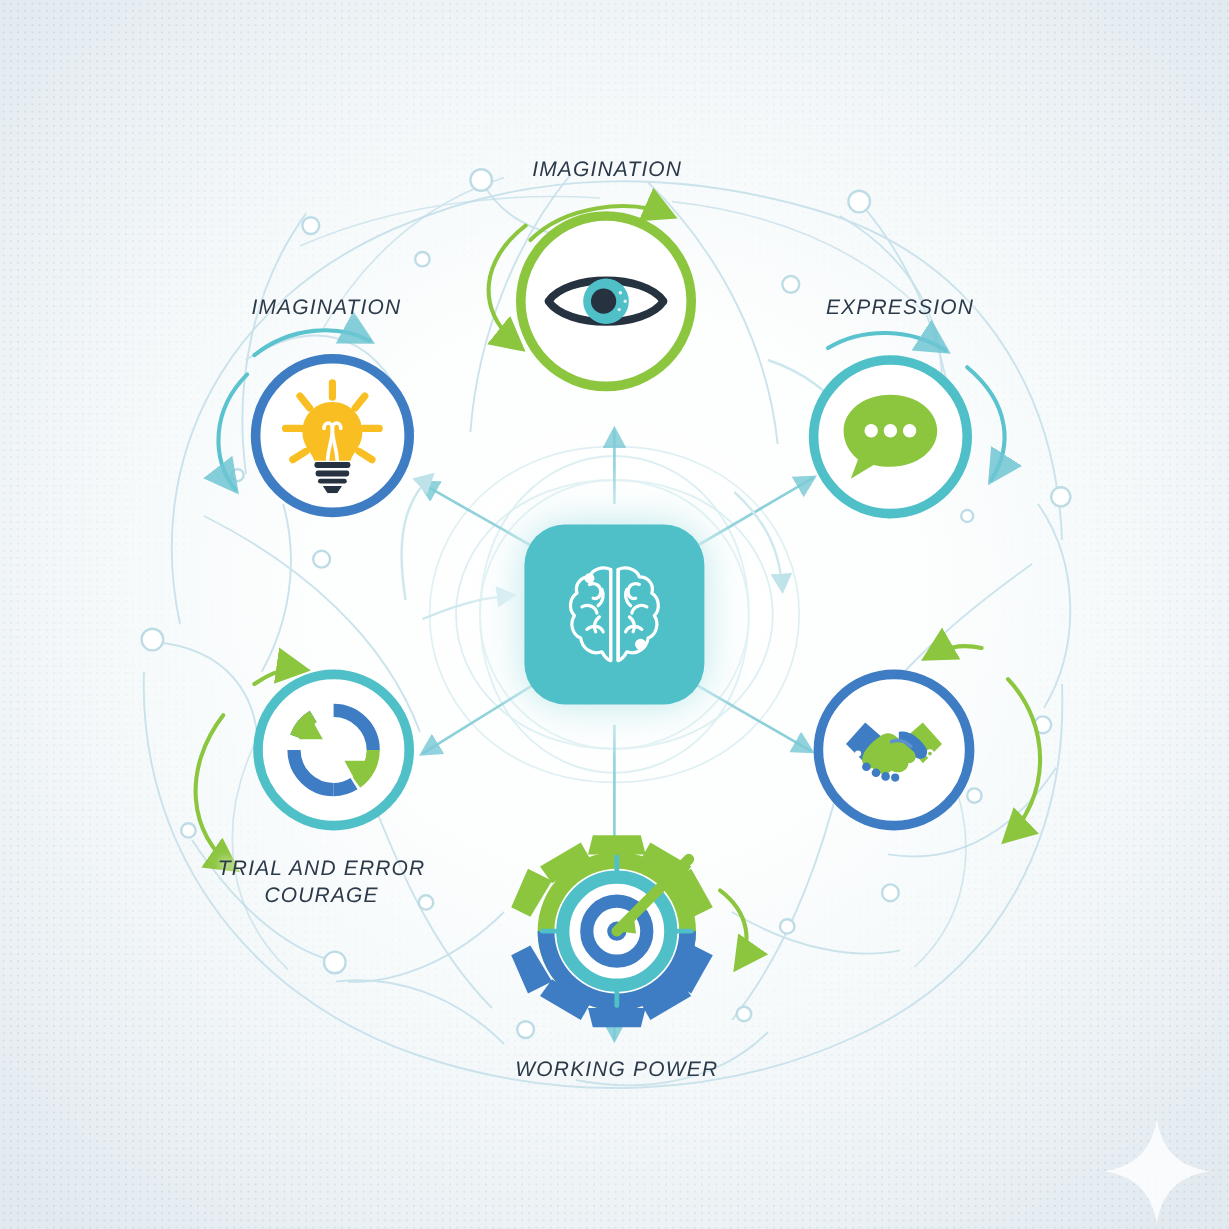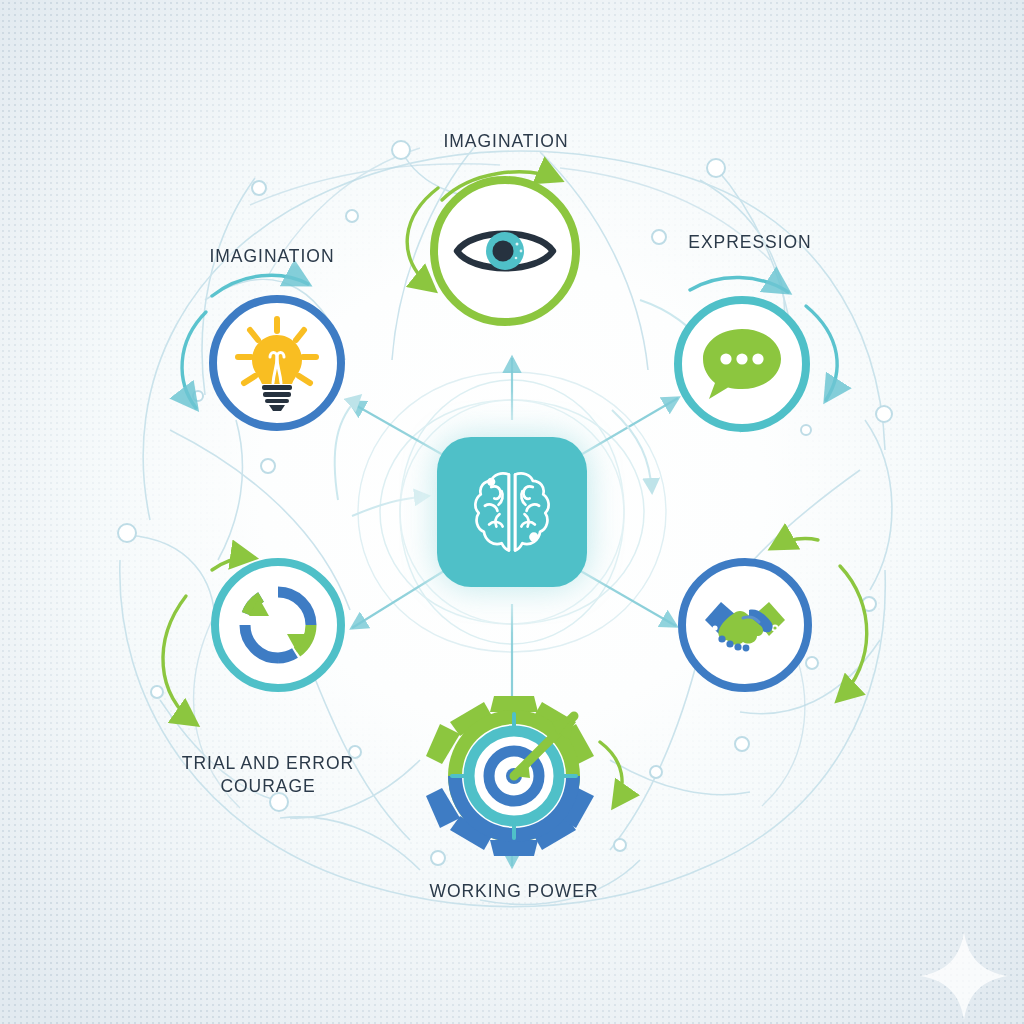--- a/index.html
+++ b/index.html
@@ -7,20 +7,21 @@
   body{
     width:1024px;height:1024px;overflow:hidden;
     font-family:"Liberation Sans","DejaVu Sans",sans-serif;
     background:#e3eaf0;
   }
   #stage{
     position:relative;width:1024px;height:1024px;
     background:
       radial-gradient(ellipse 72% 66% at 50% 48%, #ffffff 0%, #fdfefe 34%, #f6fafb 55%, #eef3f6 74%, #e2eaf0 100%);
     overflow:hidden;
+    font-style:italic;
   }
   
   .halftone{
     position:absolute;inset:0;pointer-events:none;
     background-image:radial-gradient(#9fb4c4 0.9px, transparent 1px);
     background-size:6px 6px;
     opacity:.30;
     -webkit-mask-image:radial-gradient(ellipse 62% 58% at 50% 48%, rgba(0,0,0,0) 42%, rgba(0,0,0,.35) 66%, rgba(0,0,0,1) 100%);
     mask-image:radial-gradient(ellipse 62% 58% at 50% 48%, rgba(0,0,0,0) 42%, rgba(0,0,0,.35) 66%, rgba(0,0,0,1) 100%);
   }
@@ -223,21 +224,21 @@
   <div class="node" style="left:674px;top:296px;">
     <div class="ring" style="left:0;top:0;width:136px;height:136px;border:8px solid #4FC0C8;">
       <svg width="86" height="78" viewBox="0 0 86 78">
         <path d="M43 4 C66 4 82 18 82 34 C82 50 66 64 43 64 C38 64 33 63.4 29 62.4 L10 74 L16 58 C9 52 4 44 4 34 C4 18 20 4 43 4 Z" fill="#8CC63F"></path>
         <circle cx="27" cy="34" r="5.6" fill="#ffffff"></circle>
         <circle cx="43" cy="34" r="5.6" fill="#ffffff"></circle>
         <circle cx="59" cy="34" r="5.6" fill="#ffffff"></circle>
       </svg>
     </div>
   </div>
-  <div class="label" style="left:632px;top:231px;width:236px;">EXPRESSION</div>
+  <div class="label" style="left:632px;top:245px;width:236px;">EXPRESSION</div>
 
   <div class="node" style="left:678px;top:558px;">
     <div class="ring" style="left:0;top:0;width:134px;height:134px;border:8px solid #3E7CC4;">
       <svg width="92" height="66" viewBox="0 0 92 66">
 
         <path d="M6 28 L22 10 L38 24 L22 44 Z" fill="#3E7CC4"></path>
         <circle cx="16" cy="36" r="2.6" fill="#ffffff"></circle>
 
         <path d="M86 28 L70 10 L54 24 L70 44 Z" fill="#8CC63F"></path>
         <circle cx="76" cy="36" r="2.6" fill="#8CC63F" stroke="#ffffff" stroke-width="2"></circle>
@@ -309,21 +310,21 @@
         <path d="M26 15 A33 33 0 0 0 12 32" fill="none" stroke="#3E7CC4" stroke-width="11"></path>
 
         <path d="M12 32 A33 33 0 0 1 26 15" fill="none" stroke="#8CC63F" stroke-width="11"></path>
         <path d="M76 43 A33 33 0 0 1 62 70" fill="none" stroke="#8CC63F" stroke-width="11"></path>
 
         <path d="M14 34 L34 34 L24 16 Z" fill="#8CC63F"></path>
         <path d="M72 52 L52 52 L62 70 Z" fill="#8CC63F"></path>
       </svg>
     </div>
   </div>
-  <div class="label" style="left:152px;top:712px;width:232px;margin-top:40px;">TRIAL AND ERROR
+  <div class="label" style="left:152px;top:712px;width:232px;">TRIAL AND ERROR
 COURAGE</div>
 
   <div class="node" style="left:209px;top:295px;">
     <div class="ring" style="left:0;top:0;width:136px;height:136px;border:8px solid #3E7CC4;">
       <svg width="94" height="96" viewBox="0 0 94 96">
 
         <g stroke="#F9BE22" stroke-width="6" stroke-linecap="round">
           <path d="M47 4 v12"></path>
           <path d="M20 15 l8 10"></path>
           <path d="M74 15 l-8 10"></path>

